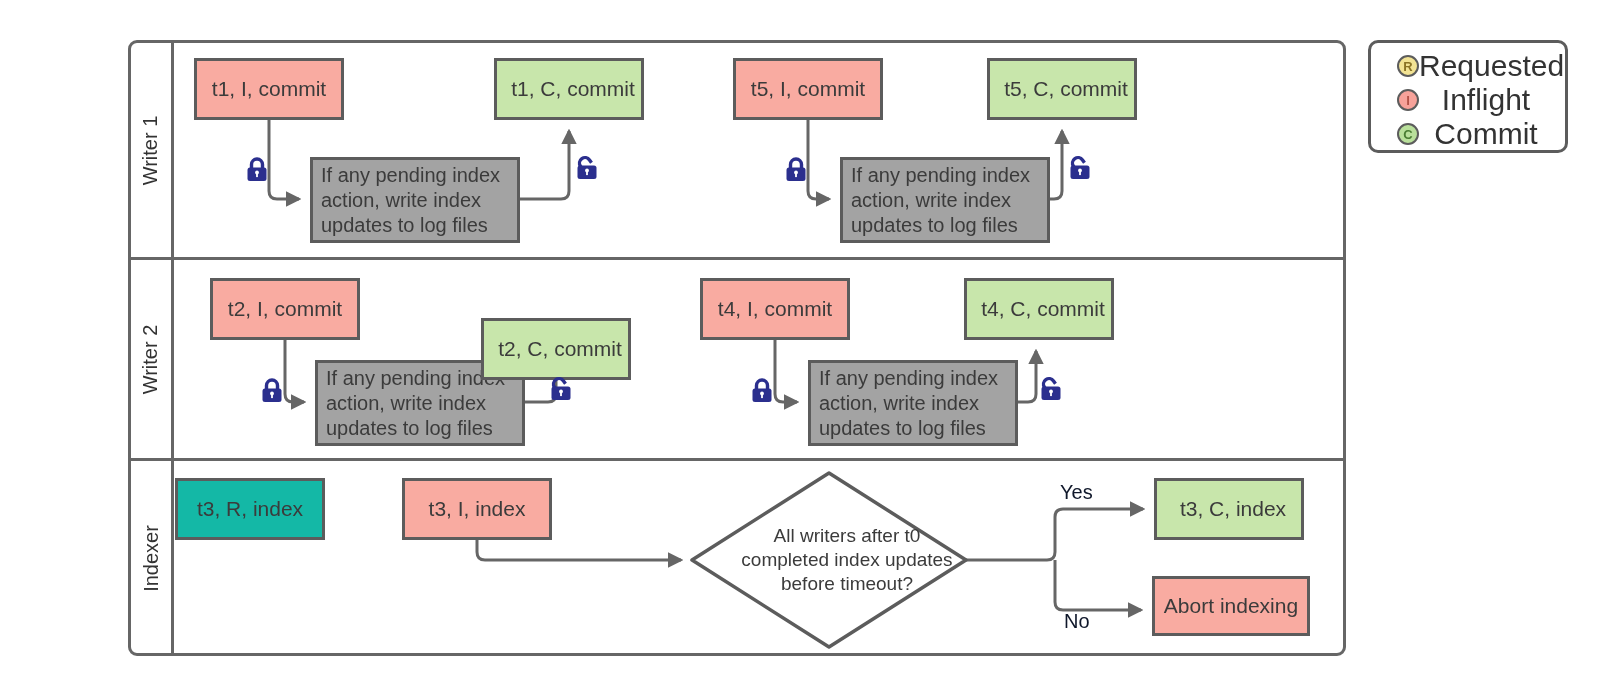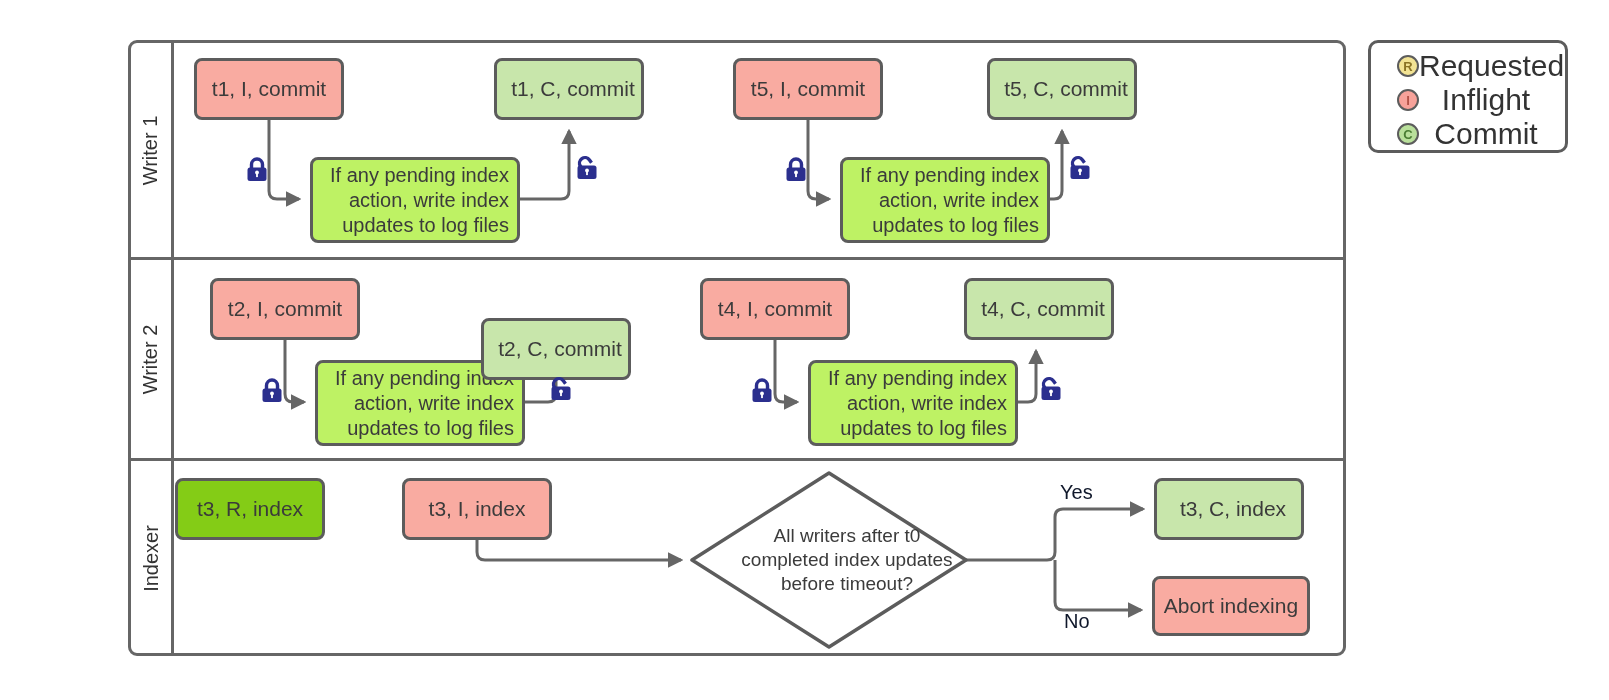--- a/index.html
+++ b/index.html
@@ -16,29 +16,29 @@
   .lane-sep{position:absolute;left:0;right:0;height:3px;background:#666666;}
   .lane-sep.s1{top:214px;}
   .lane-sep.s2{top:415px;}
   .lane-label-cell{position:absolute;left:0;width:40px;display:flex;align-items:center;justify-content:center;}
   .lane-label-cell.l1{top:0;height:214px;}
   .lane-label-cell.l2{top:217px;height:198px;}
   .lane-label-cell.l3{top:418px;height:195px;}
   .lane-label{transform:rotate(-90deg);white-space:nowrap;font-size:20px;color:#333333;}
   
   .node{
-    position:absolute;box-sizing:border-box;border:3px solid #5c5c5c;border-radius:8px;
-    display:flex;align-items:center;justify-content:center;text-align:right;
+    position:absolute;box-sizing:border-box;border:3px solid #5c5c5c;border-radius:0;
+    display:flex;align-items:center;justify-content:center;text-align:left;
     font-size:21px;line-height:1.25;color:#3b3b3b;
   }
   .sm{width:150px;height:62px;}
   .inflight{background:#f9aba1;}
   .commit{background:#c8e6ab;padding-left:8px;}
-  .requested{background:#84cc16;}
-  .process{background:#bef264;width:210px;height:86px;font-size:20px;padding:2px 8px;}
+  .requested{background:#14b8a6;}
+  .process{background:#a3a3a3;width:210px;height:86px;font-size:20px;padding:2px 8px;}
   .decision-text{
     position:absolute;left:735px;top:516px;width:224px;height:88px;
     display:flex;align-items:center;justify-content:center;text-align:center;
     font-size:19px;line-height:1.28;color:#3b3b3b;
   }
   .edge-label{position:absolute;font-size:20px;color:#0f172a;}
   .edge-label.yes{left:1060px;top:481px;}
   .edge-label.no{left:1064px;top:610px;}
   
   .wires{position:absolute;left:0;top:0;width:1609px;height:700px;pointer-events:none;}

